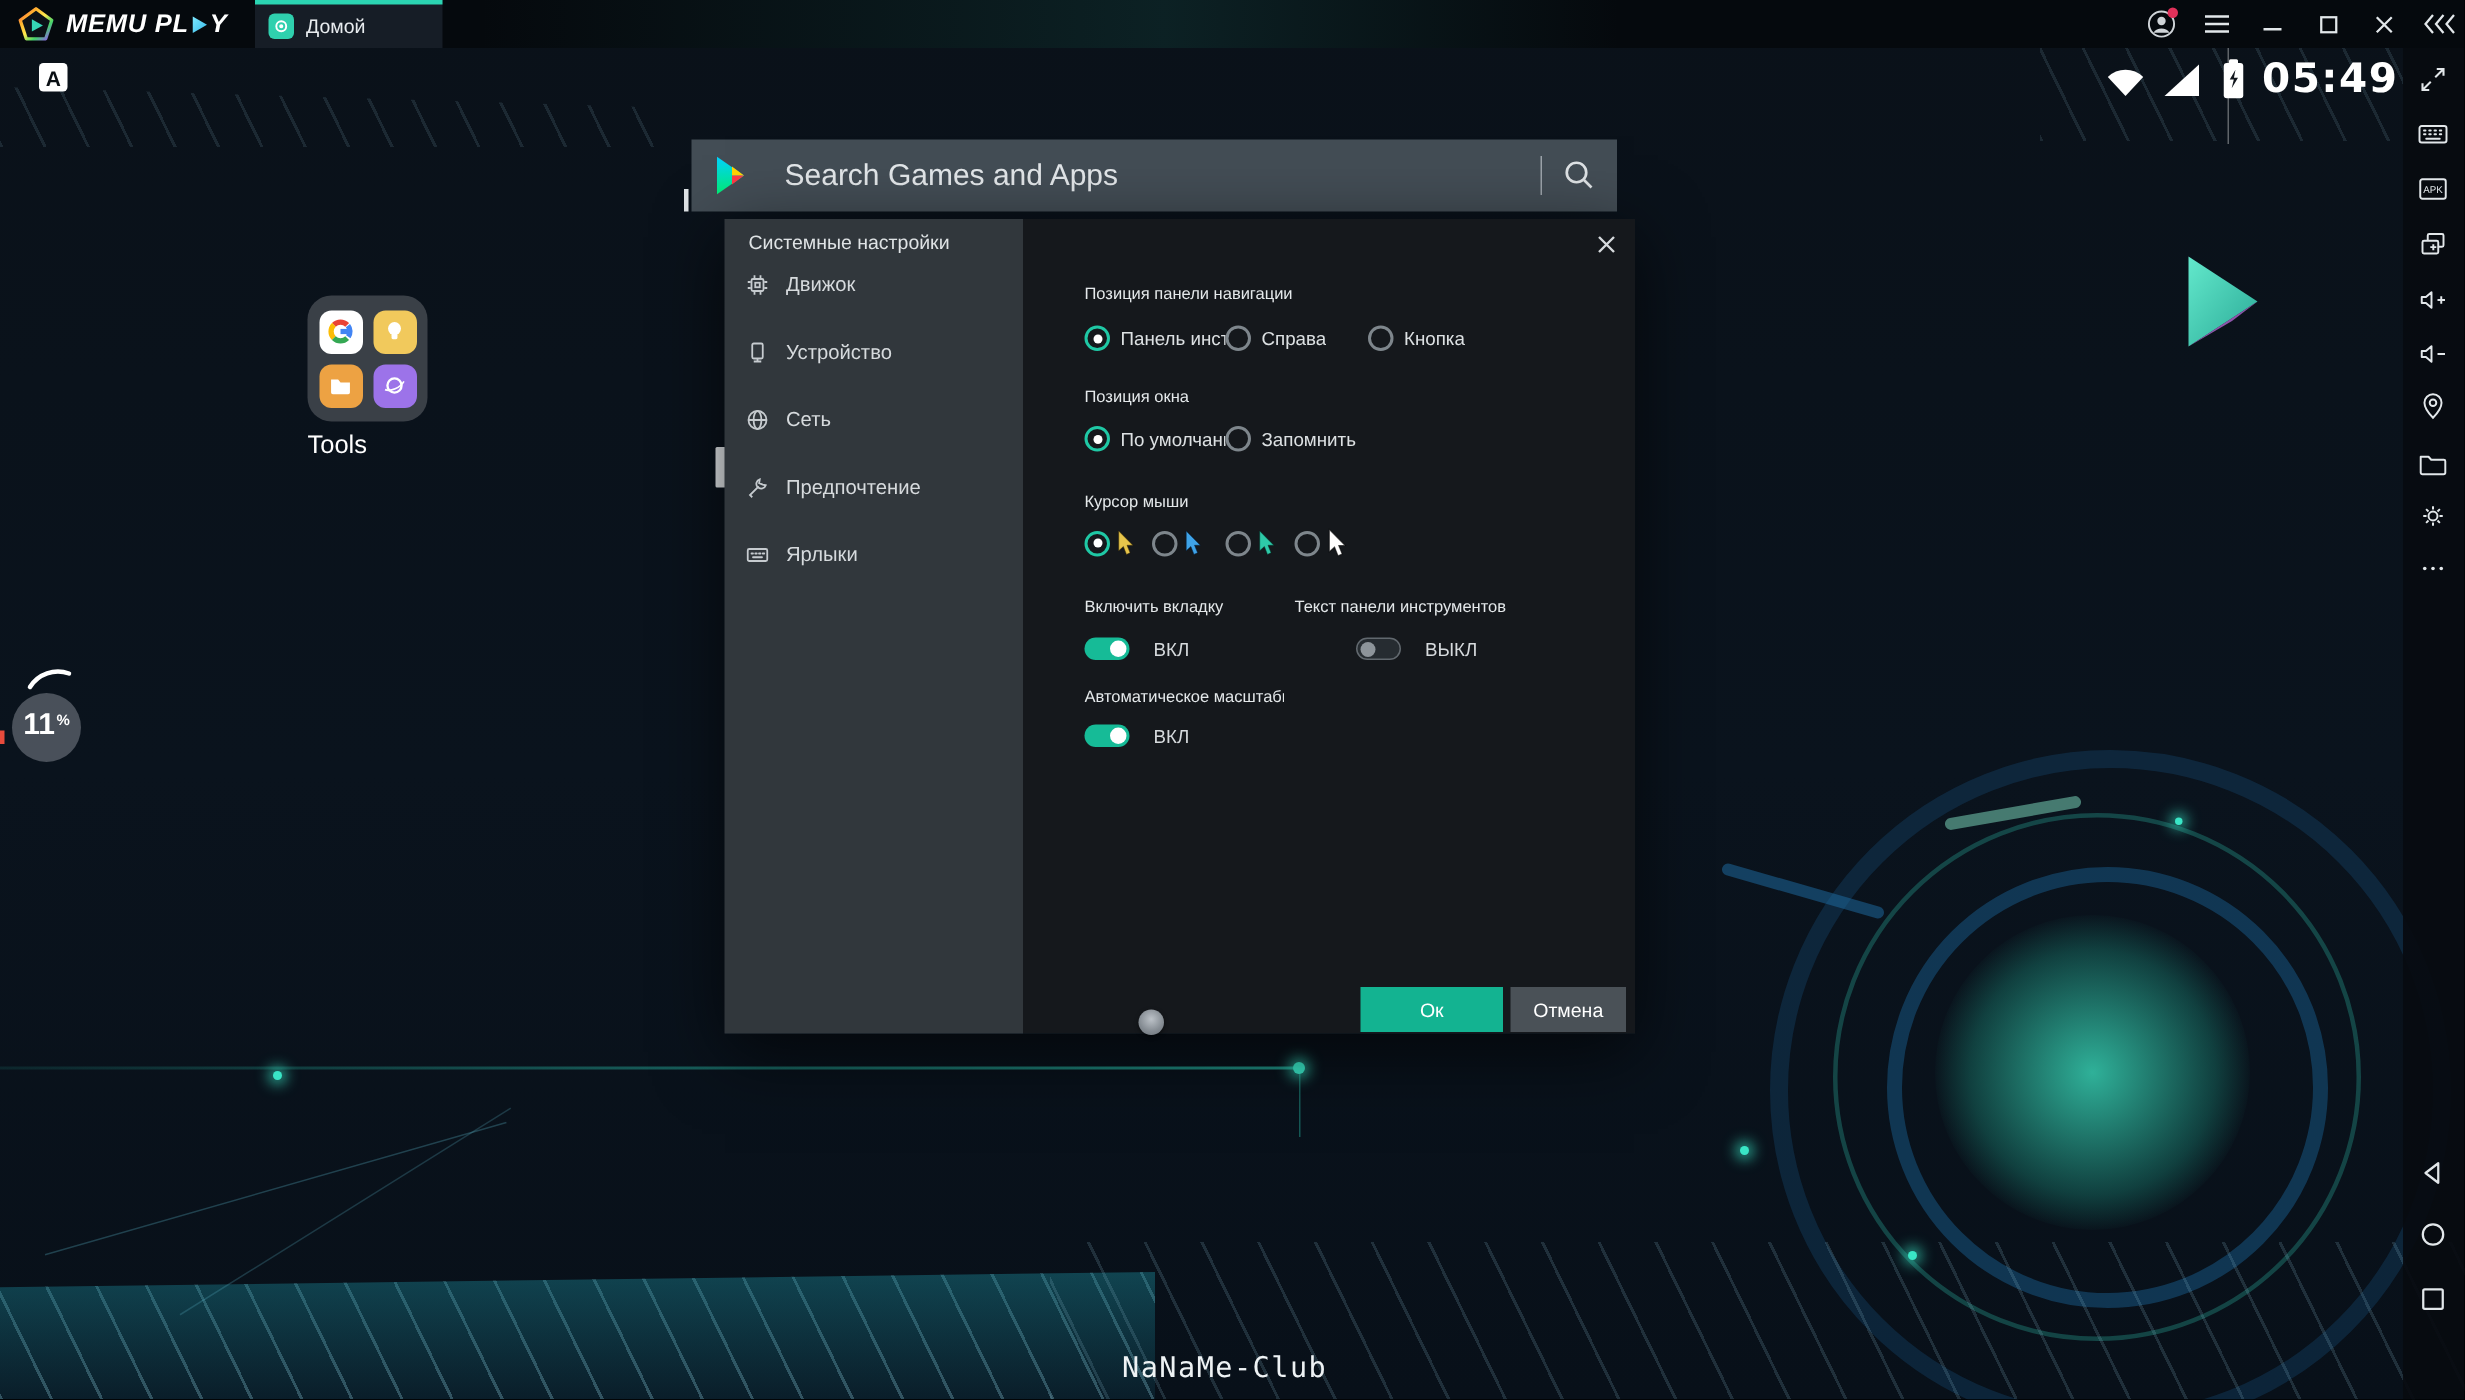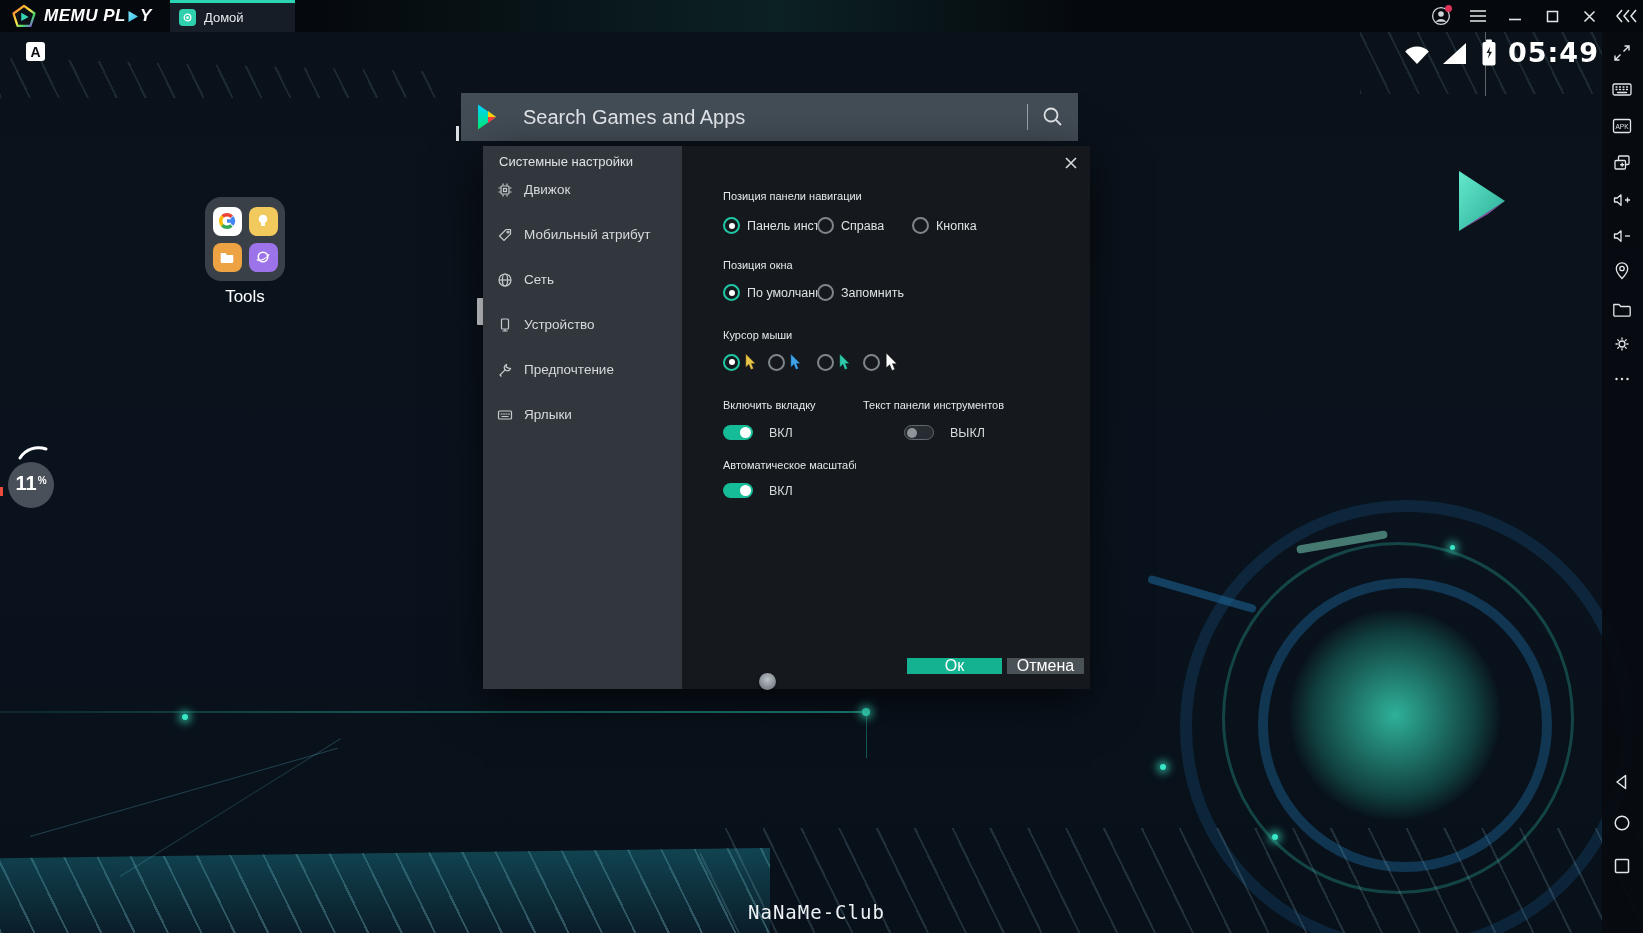--- a/index.html
+++ b/index.html
@@ -53,21 +53,21 @@
     font-weight:700;font-size:14px;display:flex;align-items:center;justify-content:center;z-index:5}
   .time{left:1508px;top:37px;font-size:27px;font-weight:600;letter-spacing:1px;color:#fff;font-family:"DejaVu Sans",sans-serif;z-index:5}
   
   .side-toolbar{right:0;top:32px;width:41px;height:901px;background:rgba(7,11,16,.93);z-index:40}
   .tool{position:absolute;left:9px;width:22px;height:22px;display:flex;align-items:center;justify-content:center}
   
   .folder{left:205px;top:197px;width:80px;height:84px;background:rgba(62,67,74,.94);border-radius:16px;
     display:grid;grid-template-columns:29px 29px;gap:7px;place-content:center;z-index:3}
   .mini{width:29px;height:29px;border-radius:8px;display:flex;align-items:center;justify-content:center}
   .m-g{background:#fff}.m-bulb{background:#f1c95c}.m-folder{background:#eda243}.m-planet{background:#9c73e9}
-  .folder-label{left:205px;top:287px;width:80px;text-align:center;font-size:17px;color:#fff;z-index:3}
+  .folder-label{left:205px;top:287px;width:80px;font-size:17px;color:#fff;z-index:3}
   .badge{left:8px;top:462px;width:46px;height:46px;border-radius:50%;background:rgba(125,132,140,.55);
     display:flex;align-items:baseline;justify-content:center;color:#fff;z-index:3;padding-top:11px;box-sizing:border-box}
   .badge-num{font-size:20px;font-weight:700;line-height:20px}
   .badge-unit{font-size:10px;font-weight:700;margin-left:1px;transform:translateY(-6px)}
   .badge-arc{left:12px;top:444px;z-index:3}
   .watermark{left:748px;top:901px;font-size:19px;letter-spacing:1px;color:#eef2f4;
     font-family:"DejaVu Sans Mono",monospace;z-index:6}
   .drag-dot{left:759px;top:673px;width:17px;height:17px;border-radius:50%;z-index:35;
     background:radial-gradient(circle at 50% 38%,#bcc2c8,#848b92 60%,#697077);box-shadow:0 1px 3px rgba(0,0,0,.5)}
   .play-tri{left:1458px;top:170px;z-index:2}
@@ -94,22 +94,22 @@
   .radio.sel{border-color:#1fc8a5}
   .radio.sel::after{content:"";position:absolute;left:3.5px;top:3.5px;width:6px;height:6px;border-radius:50%;background:#fff}
   .opt{display:flex;align-items:center;gap:7px}
   .opt-label{font-size:12.5px;color:#dde1e3;white-space:nowrap;overflow:hidden}
   .toggle{width:30px;height:15px;border-radius:8px;position:relative;flex:none}
   .toggle.on{background:#16bb97}
   .toggle.on::after{content:"";position:absolute;right:2px;top:2px;width:11px;height:11px;border-radius:50%;background:#fff}
   .toggle.off{background:#262c31;border:1px solid #61686e;box-sizing:border-box}
   .toggle.off::after{content:"";position:absolute;left:2px;top:1.5px;width:10px;height:10px;border-radius:50%;background:#8d949a}
   .state-label{margin-left:16px;font-size:12.5px;color:#d6dadd}
-  .btn{position:absolute;top:512px;height:16px;display:flex;align-items:center;justify-content:center;
-    font-size:16px;color:#fff;cursor:default}
+  .btn{position:absolute;top:512px;height:30px;display:flex;align-items:center;justify-content:center;
+    font-size:13px;color:#fff;cursor:default}
   .btn-ok{left:225px;width:95px;background:#13b391}
   .btn-cancel{left:325px;width:77px;background:#4a5157}
   .cursor-opt{display:flex;align-items:center;gap:3px}
 </style>
 </head>
 <body>
 
 <div class="screen">
 
   <div class="abs stripes-tl"></div>
@@ -200,44 +200,35 @@
                 <rect x="4" y="4" width="8" height="8" rx="1"></rect>
                 <rect x="6.5" y="6.5" width="3" height="3"></rect>
                 <path d="M6 1.5v2M10 1.5v2M6 12.5v2M10 12.5v2M1.5 6h2M1.5 10h2M12.5 6h2M12.5 10h2"></path>
               </svg>
             </span>
           <span>Движок</span>
         </div>
         <div class="menu-item">
           <span class="mi-icon">
               <svg viewBox="0 0 16 16" fill="none" stroke="#c6cbcf" stroke-width="1.2">
-                <path d="M9 2.5h4.5V7L7 13.5 2.5 9Z"></path>
-                <circle cx="11" cy="5" r="1"></circle>
+                <rect x="4.5" y="2" width="7" height="10" rx="1"></rect>
+                <path d="M8 12v2M5.5 14h5"></path>
               </svg>
             </span>
-          <span>Мобильный атрибут</span>
+          <span>Устройство</span>
         </div>
         <div class="menu-item">
           <span class="mi-icon">
               <svg viewBox="0 0 16 16" fill="none" stroke="#c6cbcf" stroke-width="1.2">
                 <circle cx="8" cy="8" r="6"></circle>
                 <ellipse cx="8" cy="8" rx="2.6" ry="6"></ellipse>
                 <path d="M2 8h12"></path>
               </svg>
             </span>
           <span>Сеть</span>
-        </div>
-        <div class="menu-item">
-          <span class="mi-icon">
-              <svg viewBox="0 0 16 16" fill="none" stroke="#c6cbcf" stroke-width="1.2">
-                <rect x="4.5" y="2" width="7" height="10" rx="1"></rect>
-                <path d="M8 12v2M5.5 14h5"></path>
-              </svg>
-            </span>
-          <span>Устройство</span>
         </div>
         <div class="menu-item">
           <span class="mi-icon">
               <svg viewBox="0 0 16 16" fill="none" stroke="#c6cbcf" stroke-width="1.2">
                 <path d="M13.5 6.5A3.2 3.2 0 1 1 9.5 2.5l-.4 2.6 2.4 1Z"></path>
                 <path d="M8.8 7.2L3 13l1.5 1.5"></path>
               </svg>
             </span>
           <span>Предпочтение</span>
         </div>

